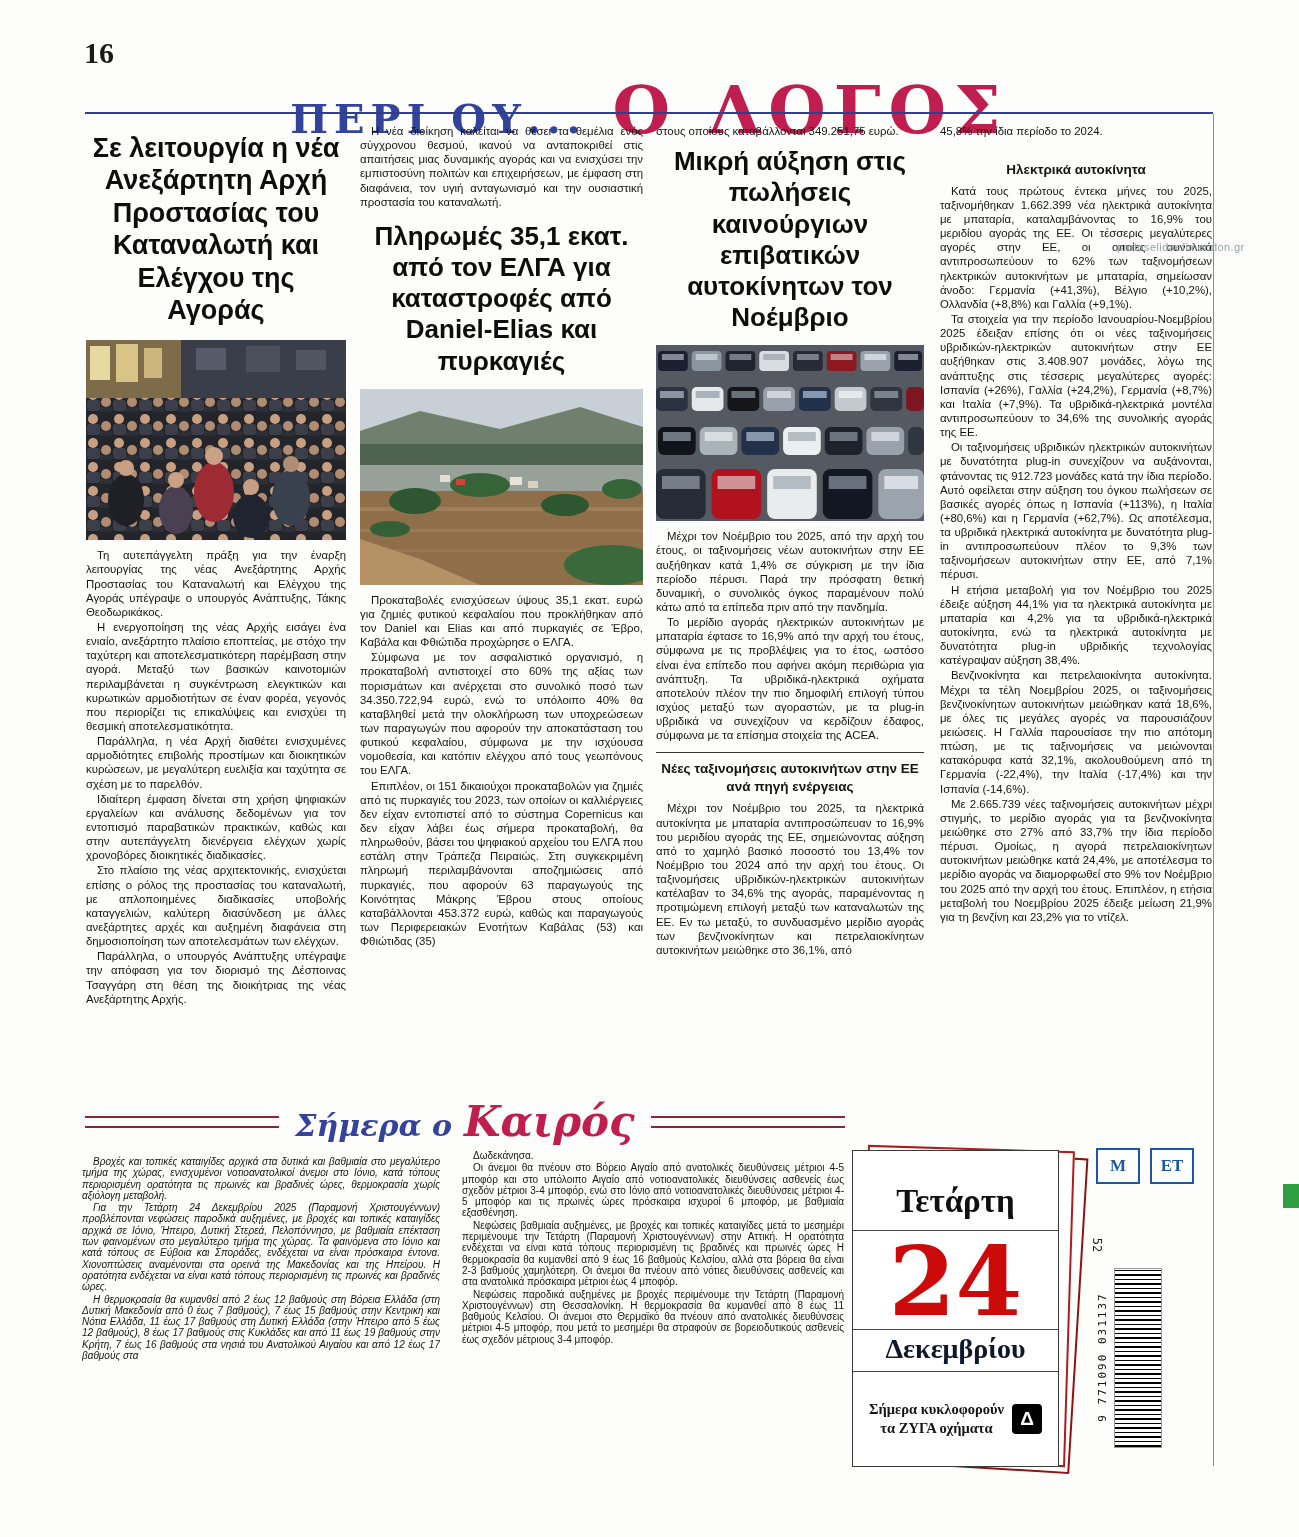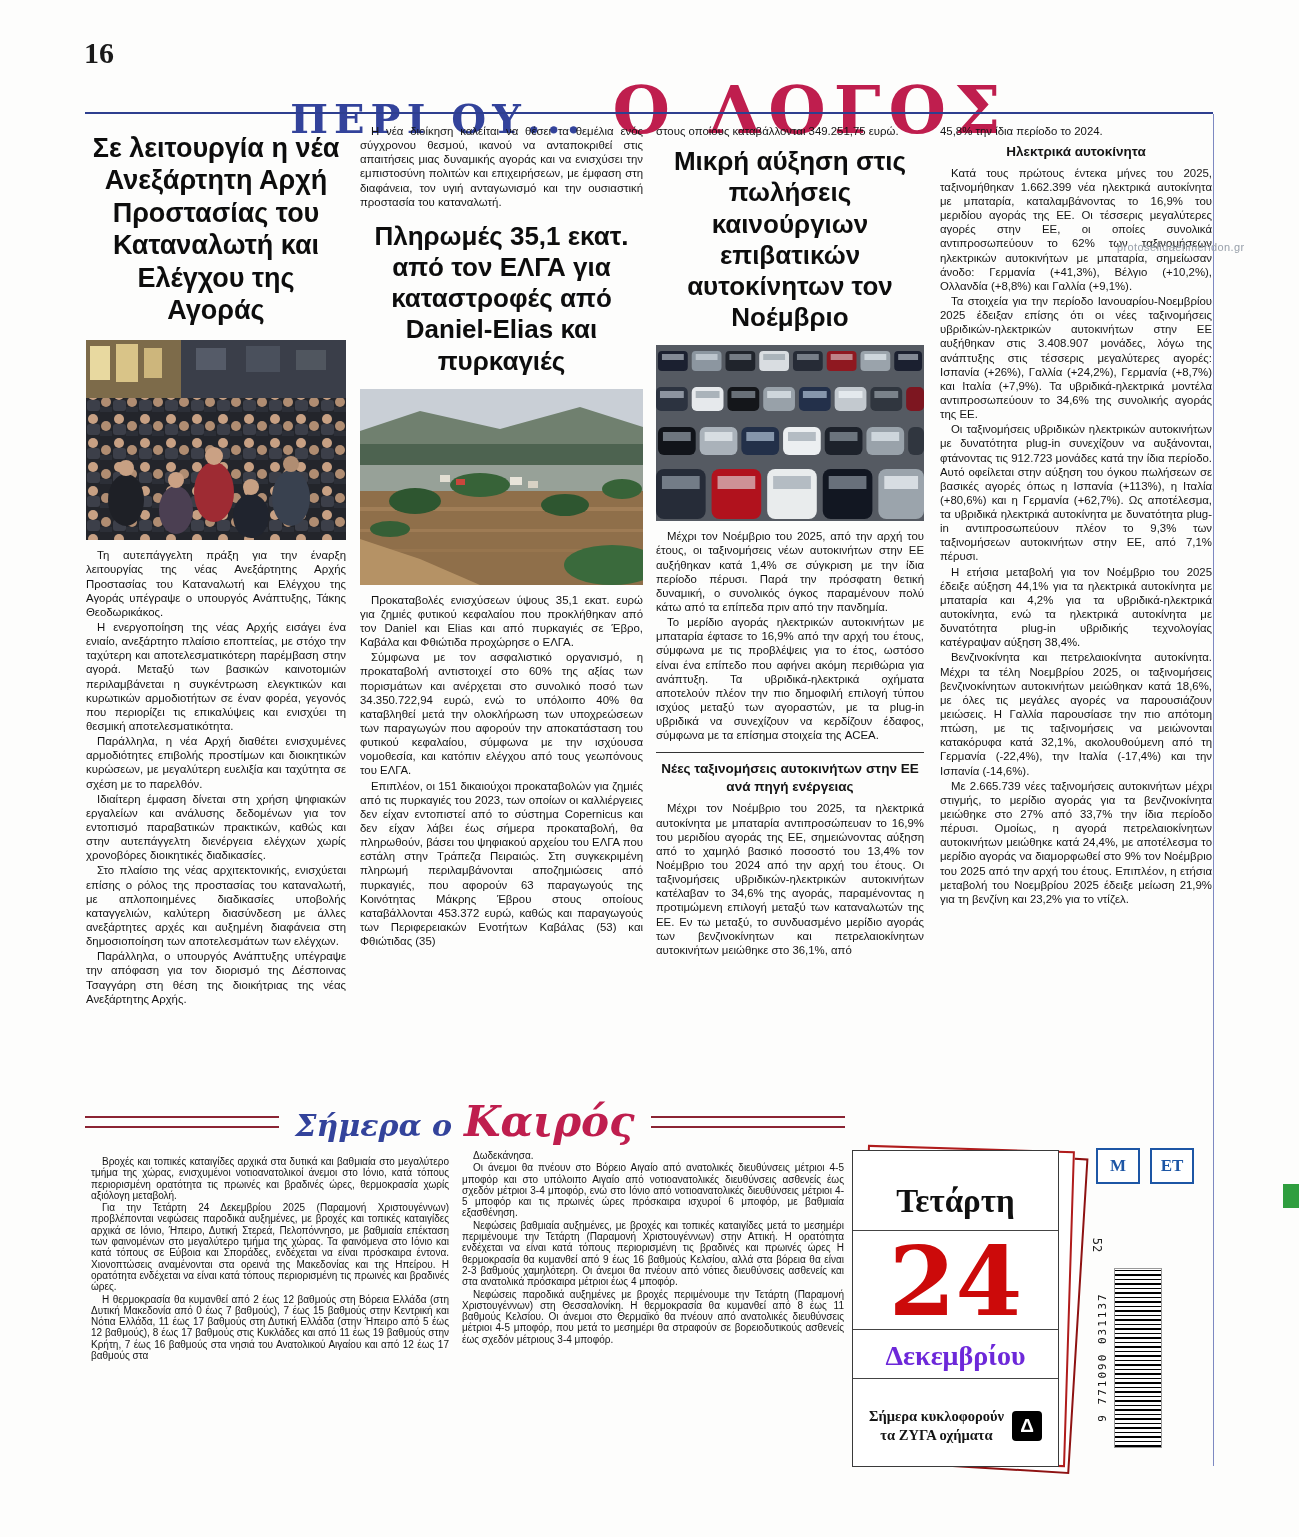--- a/index.html
+++ b/index.html
@@ -29,44 +29,44 @@
   .para{margin:0 0 1px 0;text-indent:11px;}
   .lead{font-size:11.4px;line-height:1.24;text-align:justify;margin:0;}
 
   .photo{width:100%;display:block;margin:0 0 8px 0;background:#777;}
   #col1 .photo{height:200px;}
   #col2 .photo{height:196px;}
   #col3 .photo{height:176px;}
 
   .subhead{font-weight:bold;text-align:center;font-size:13.5px;line-height:1.3;margin:10px 0 6px;}
   #col3 .subhead{border-top:1px solid #333;padding-top:7px;}
-  #col4 .subhead{margin:5px 0 5px;}
+  #col4 .subhead{margin:23px 0 5px;}
 
   #watermark{left:1117px;top:241px;font-size:11px;color:#98a0aa;letter-spacing:.4px;z-index:5;}
 
   
   #weather-header{left:85px;top:1097px;width:760px;display:flex;align-items:center;gap:16px;}
   .wline{flex:1;height:8px;border-top:2px solid #8b2433;border-bottom:2px solid #8b2433;}
   #weather-title{white-space:nowrap;display:flex;align-items:baseline;gap:12px;}
   #weather-title .wt-pre{font-family:"DejaVu Serif",serif;font-style:italic;font-weight:bold;font-size:30px;color:#33439b;}
   #weather-title .wt-main{font-family:"DejaVu Serif",serif;font-style:italic;font-weight:bold;font-size:42px;color:#bf1e4e;}
-  #wcol1{left:91px;top:1156px;width:358px;height:332px;}
+  #wcol1{left:82px;top:1156px;width:358px;height:332px;font-style:italic;}
   #wcol2{left:462px;top:1150px;width:382px;height:338px;}
 
   
   #calendar{left:852px;top:1150px;width:230px;height:322px;}
   .cal-sheet{position:absolute;background:#fff;border:2px solid #b01c1c;}
   .sheet-b{left:20px;top:2px;width:203px;height:312px;transform:rotate(3.5deg);border-color:#8e1212;}
   .sheet-a{left:11px;top:-2px;width:203px;height:312px;transform:rotate(1.8deg);}
   .cal-card{position:absolute;left:0;top:0;width:205px;height:315px;background:#fff;border:1px solid #3a3a3a;display:flex;flex-direction:column;align-items:center;}
   .cal-weekday{font:bold 33px "Liberation Serif",serif;margin-top:32px;color:#101010;}
   .cal-rule{width:100%;height:1px;background:#444;}
   .r1{margin-top:10px;}
   .cal-day{font:bold 96px "DejaVu Serif",serif;color:#cc0a0a;line-height:.98;margin:4px 0 0;}
-  .cal-month{font:bold 28px "Liberation Serif",serif;margin:10px 0 6px;color:#6d28d9;}
+  .cal-month{font:bold 28px "Liberation Serif",serif;margin:3px 0 6px;color:#0f172a;}
   .cal-note{margin-top:28px;display:flex;align-items:center;gap:8px;padding:0 8px;}
   .cal-note-text{font:bold 14.5px "Liberation Serif",serif;text-align:center;line-height:1.3;}
   .cal-badge{width:30px;height:30px;background:#000;color:#fff;display:flex;align-items:center;justify-content:center;font:bold 19px "Liberation Sans",sans-serif;border-radius:4px;flex:0 0 auto;}
 
   
   #dist-logos{left:1096px;top:1148px;display:flex;gap:10px;}
   .dist-logo{width:40px;height:32px;border:2px solid #1d56a5;color:#1d56a5;display:flex;align-items:center;justify-content:center;font:bold 17px "Liberation Serif",serif;background:#fff;}
   #issue-num{left:1090px;top:1238px;transform:rotate(90deg);font:12px "DejaVu Sans Mono",monospace;color:#222;}
   #barcode-bars{left:1114px;top:1268px;width:46px;height:178px;background:repeating-linear-gradient(0deg,#000 0 2px,#fff 2px 5px,#000 5px 6px,#fff 6px 9px);border:1px solid #999;}
   #barcode-digits{left:1014px;top:1350px;width:178px;height:14px;transform:rotate(-90deg);text-align:center;font:11px "DejaVu Sans Mono",monospace;letter-spacing:2px;color:#111;}

